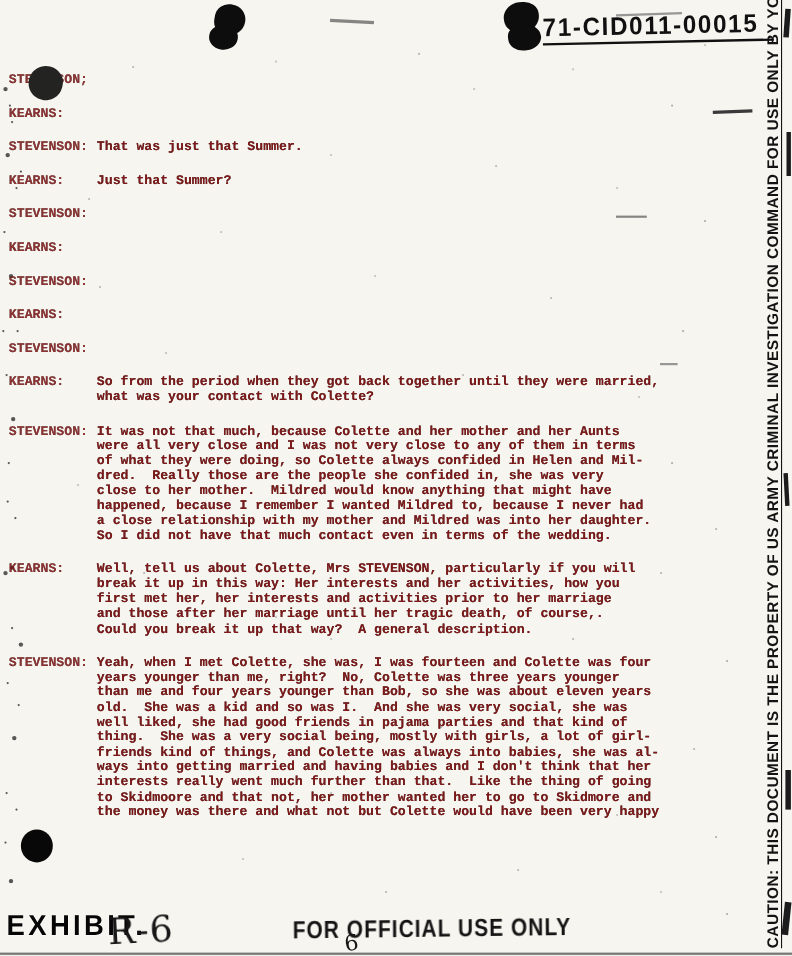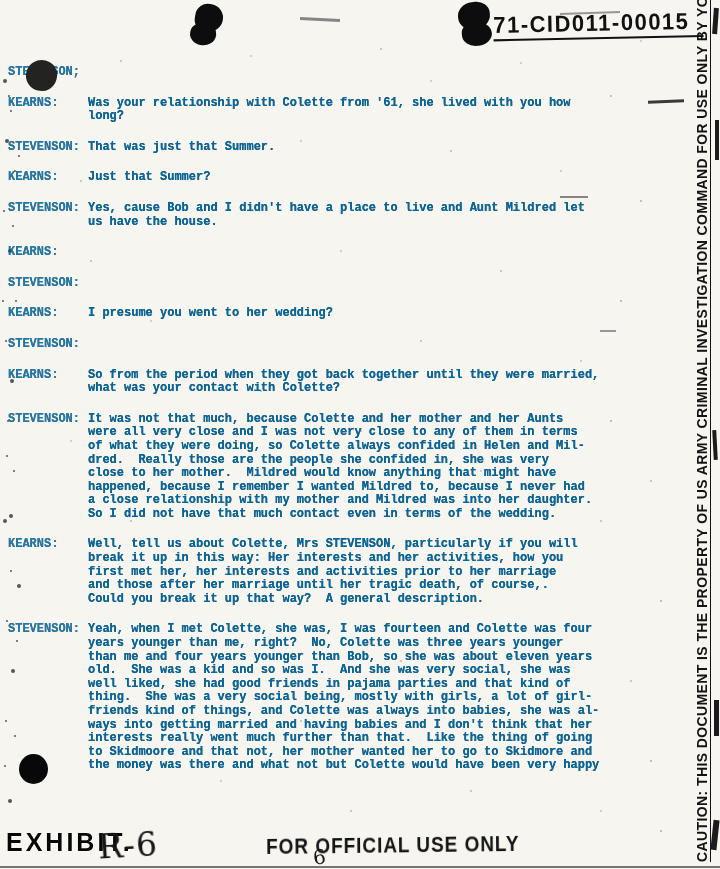--- a/index.html
+++ b/index.html
@@ -45,21 +45,21 @@
   
   .blob{position:absolute;background:#0d0d0d;}
   .blob-top-1{left:195px;top:4px;width:28px;height:28px;border-radius:48% 52% 55% 45%;transform:rotate(10deg);}
   .blob-top-1::after{content:"";position:absolute;left:-2px;top:20px;width:26px;height:22px;background:#0d0d0d;border-radius:50% 45% 55% 50%;}
   .blob-top-2{left:458px;top:2px;width:32px;height:28px;border-radius:50% 45% 55% 50%;transform:rotate(-6deg);}
   .blob-top-2::after{content:"";position:absolute;left:2px;top:20px;width:30px;height:24px;background:#0d0d0d;border-radius:45% 55% 50% 50%;}
   .hole-bottom{left:19px;top:754px;width:29px;height:30px;border-radius:50%;background:#080808;}
   
   .transcript{
     position:absolute;left:8px;top:66px;width:648px;
-    font-size:12px;line-height:13.6px;font-weight:bold;color:#0369a1;
+    font-size:12px;line-height:13.6px;font-weight:bold;color:#7f1d1d;
     text-shadow:0 0 .5px rgba(25,25,25,.75);
     filter:blur(.2px) contrast(1.05);
   }
   .para{display:grid;grid-template-columns:80px 1fr;margin-bottom:17px;}
   .speaker{white-space:nowrap;opacity:.88;position:relative;}
   .speech{white-space:pre-wrap;}
   .para.blotted .speaker::after{
     content:"";position:absolute;left:18px;top:-6px;width:31px;height:31px;
     background:#0c0c0c;border-radius:52% 48% 50% 50%;transform:rotate(14deg);
   }
@@ -126,51 +126,46 @@
   <div class="blob blob-top-2"></div>
   <div class="blob hole-bottom"></div>
 
   <div class="transcript">
     <div class="para blotted">
       <div class="speaker">STEVENSON;</div>
     </div>
 
     <div class="para">
       <div class="speaker">KEARNS:</div>
-      <div class="speech">Was your relationship with Colette from '61, she lived with you how
-long?</div>
     </div>
 
     <div class="para">
       <div class="speaker">STEVENSON:</div>
       <div class="speech">That was just that Summer.</div>
     </div>
 
     <div class="para">
       <div class="speaker">KEARNS:</div>
       <div class="speech">Just that Summer?</div>
     </div>
 
     <div class="para">
       <div class="speaker">STEVENSON:</div>
-      <div class="speech">Yes, cause Bob and I didn't have a place to live and Aunt Mildred let
-us have the house.</div>
-    </div>
-
-    <div class="para">
-      <div class="speaker">KEARNS:</div>
-    </div>
-
-    <div class="para">
-      <div class="speaker">STEVENSON:</div>
-    </div>
-
-    <div class="para">
-      <div class="speaker">KEARNS:</div>
-      <div class="speech">I presume you went to her wedding?</div>
+    </div>
+
+    <div class="para">
+      <div class="speaker">KEARNS:</div>
+    </div>
+
+    <div class="para">
+      <div class="speaker">STEVENSON:</div>
+    </div>
+
+    <div class="para">
+      <div class="speaker">KEARNS:</div>
     </div>
 
     <div class="para">
       <div class="speaker">STEVENSON:</div>
     </div>
 
     <div class="para">
       <div class="speaker">KEARNS:</div>
       <div class="speech">So from the period when they got back together until they were married,
 what was your contact with Colette?</div>

